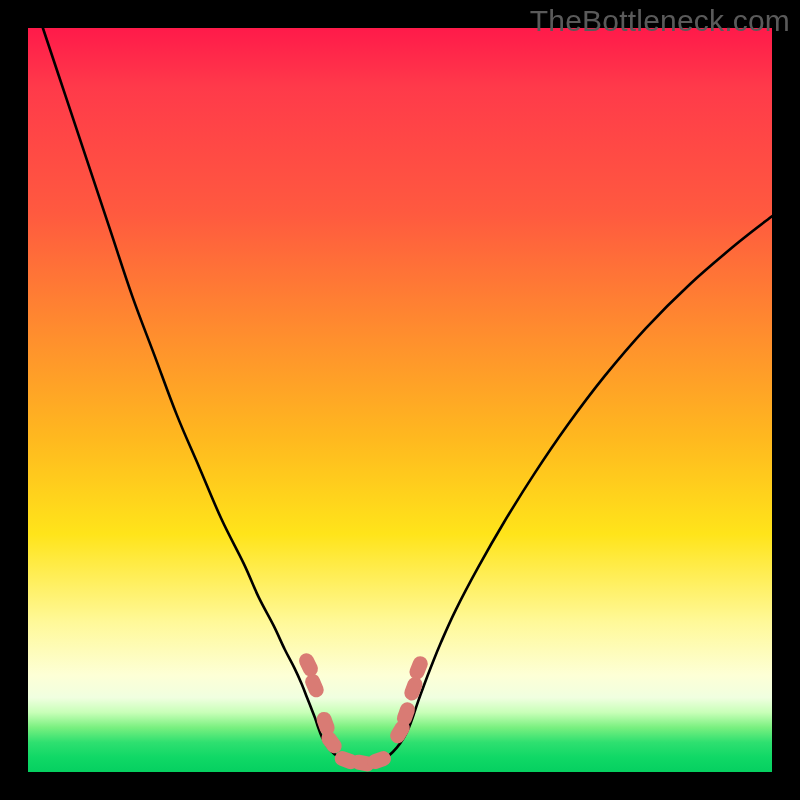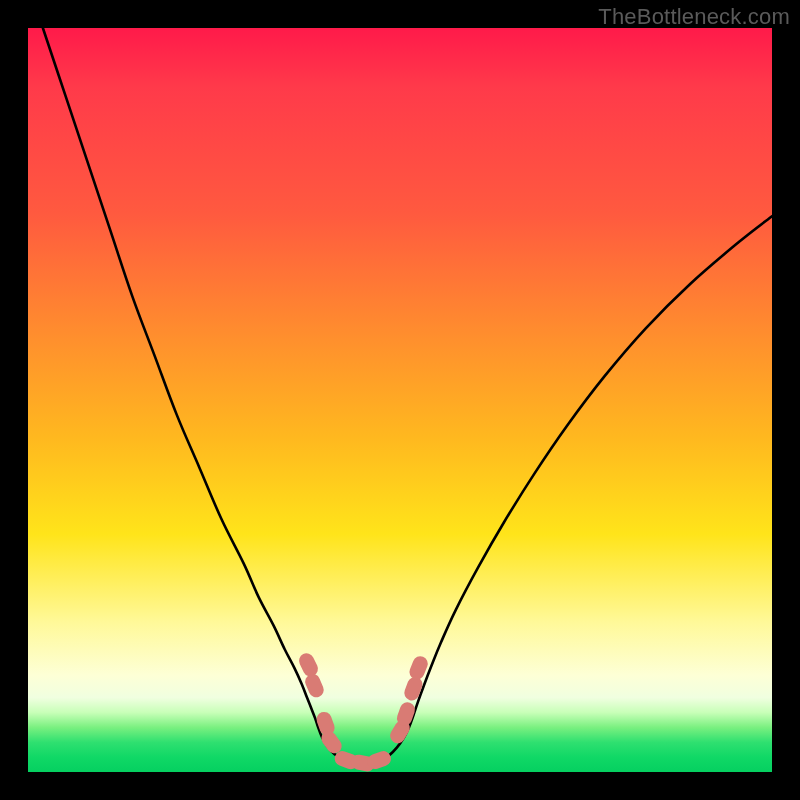--- a/index.html
+++ b/index.html
@@ -48,21 +48,21 @@
     top: 0;
     width: 744px;
     height: 744px;
     overflow: visible;
   }
   .watermark {
     position: absolute;
     top: 4px;
     right: 10px;
     color: #5a5a5a;
-    font-size: 22px;
+    font-size: 30px;
     font-weight: 500;
     letter-spacing: 0.2px;
     user-select: none;
   }
 </style>
 </head>
 <body>
 
 <div class="frame">
   <div class="plot-area">

